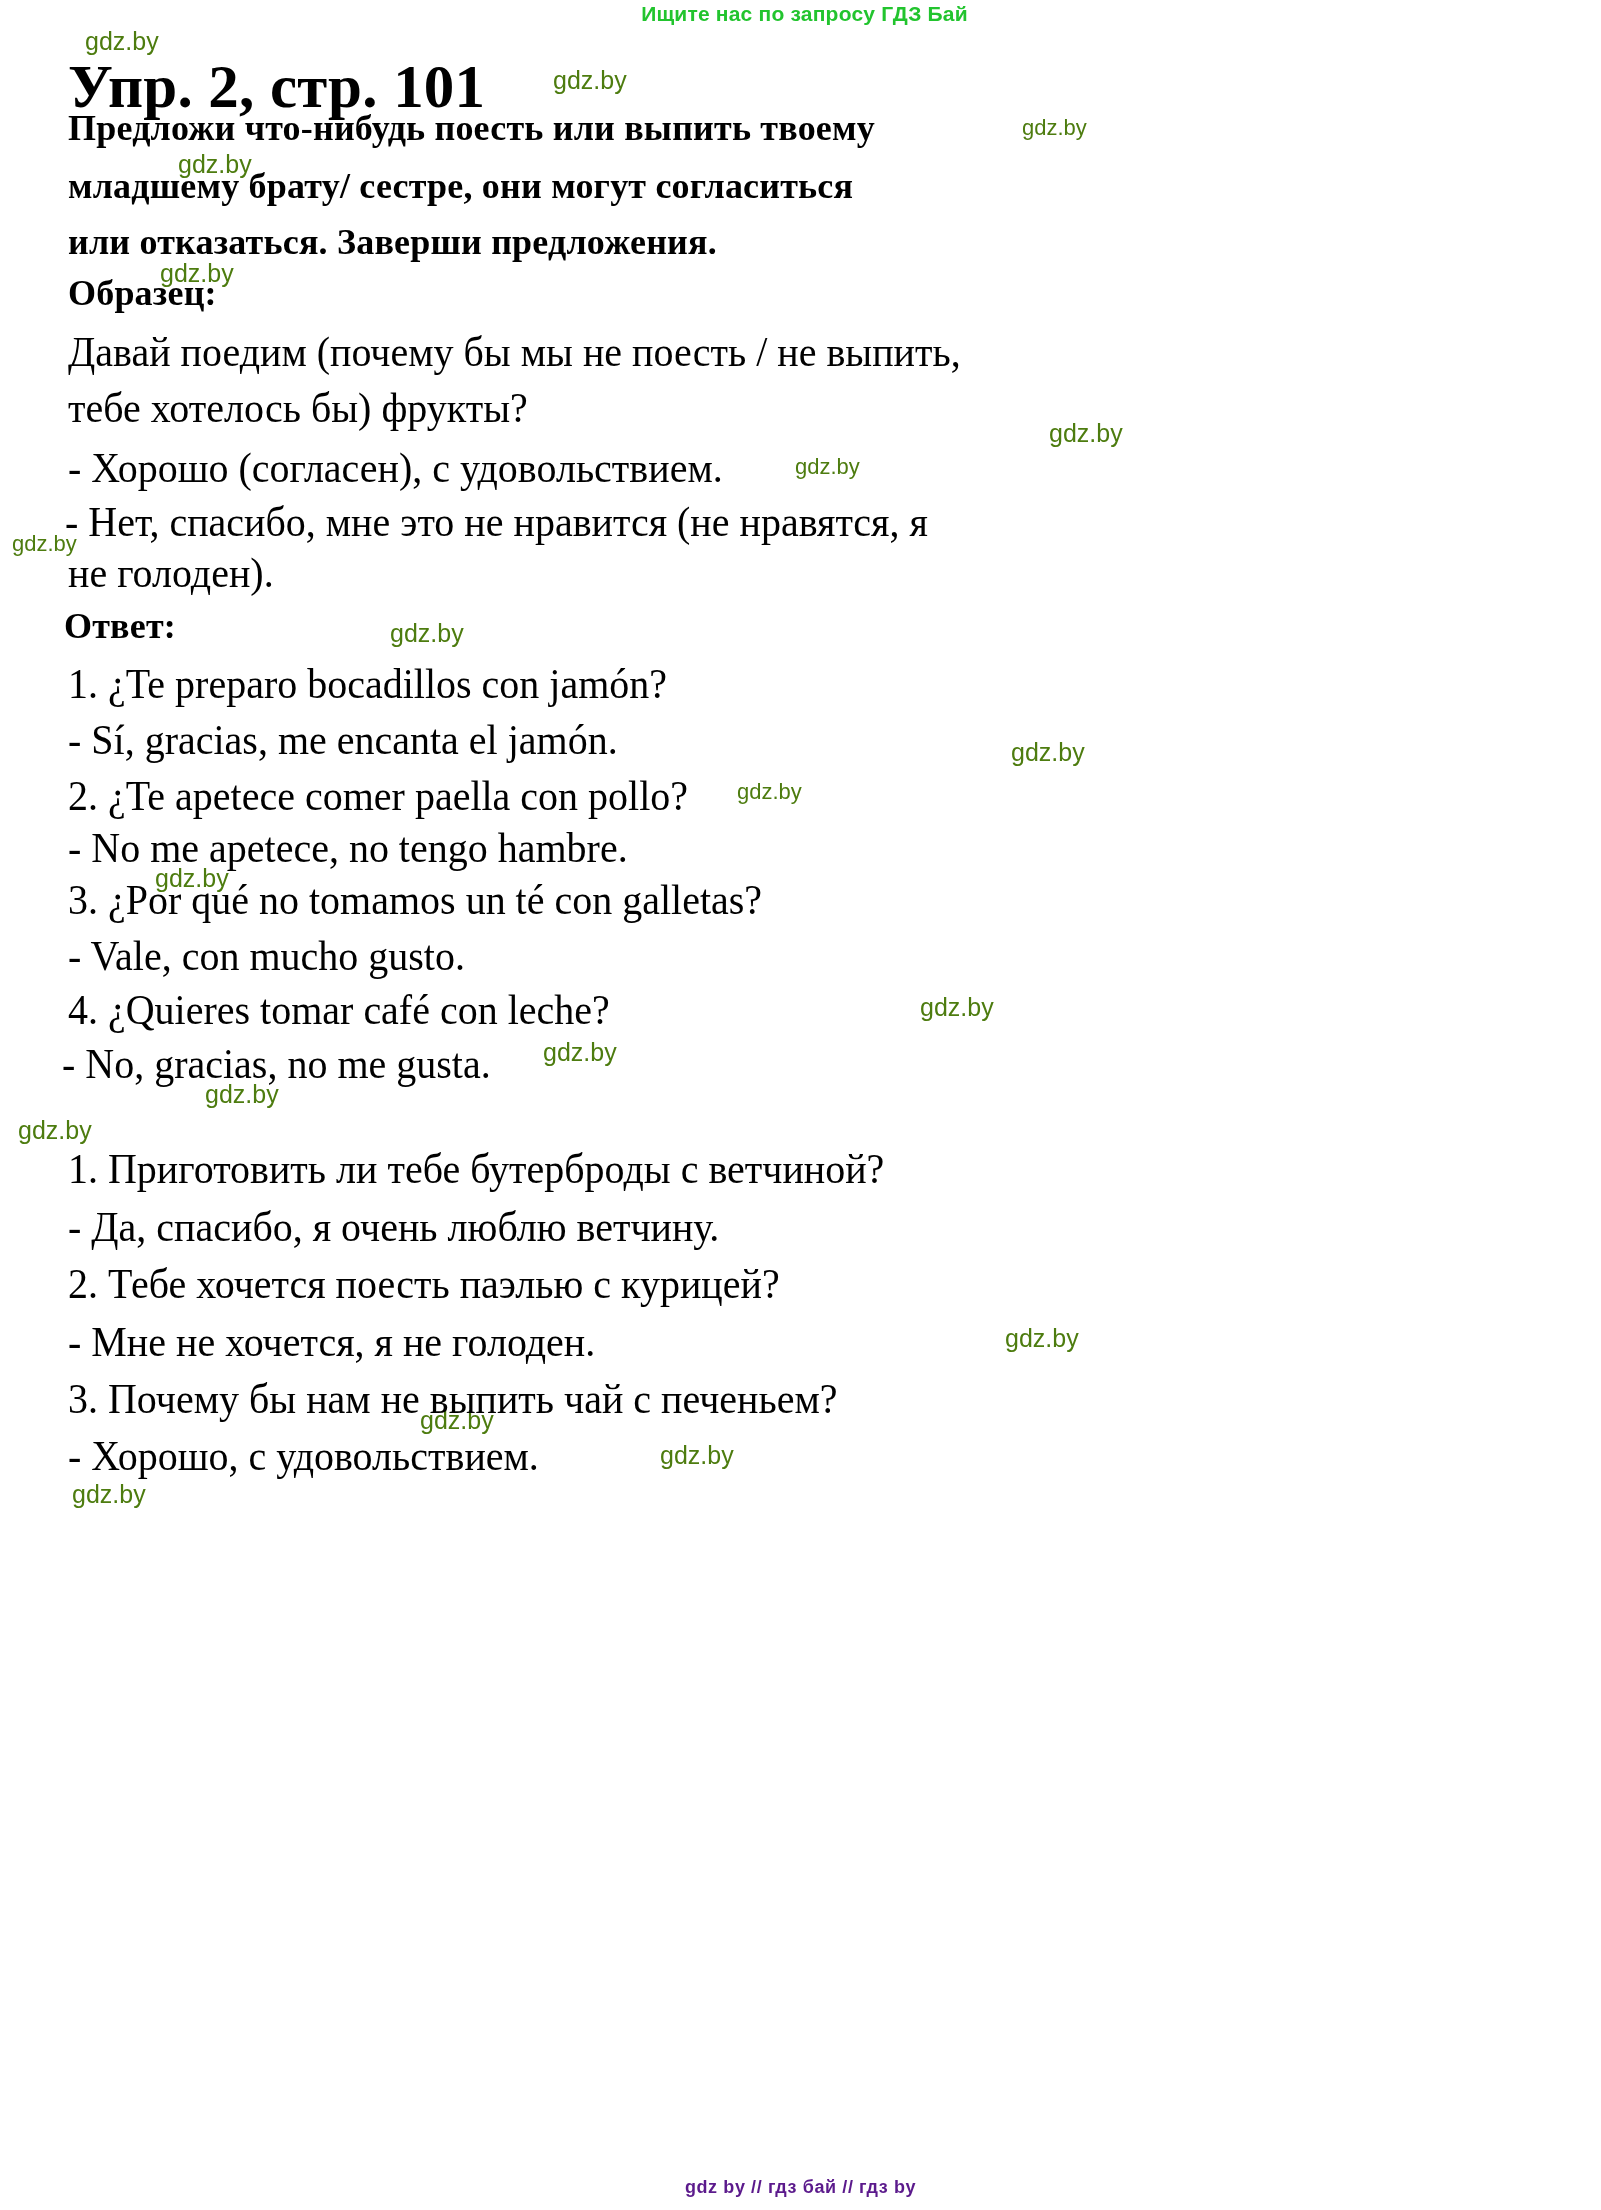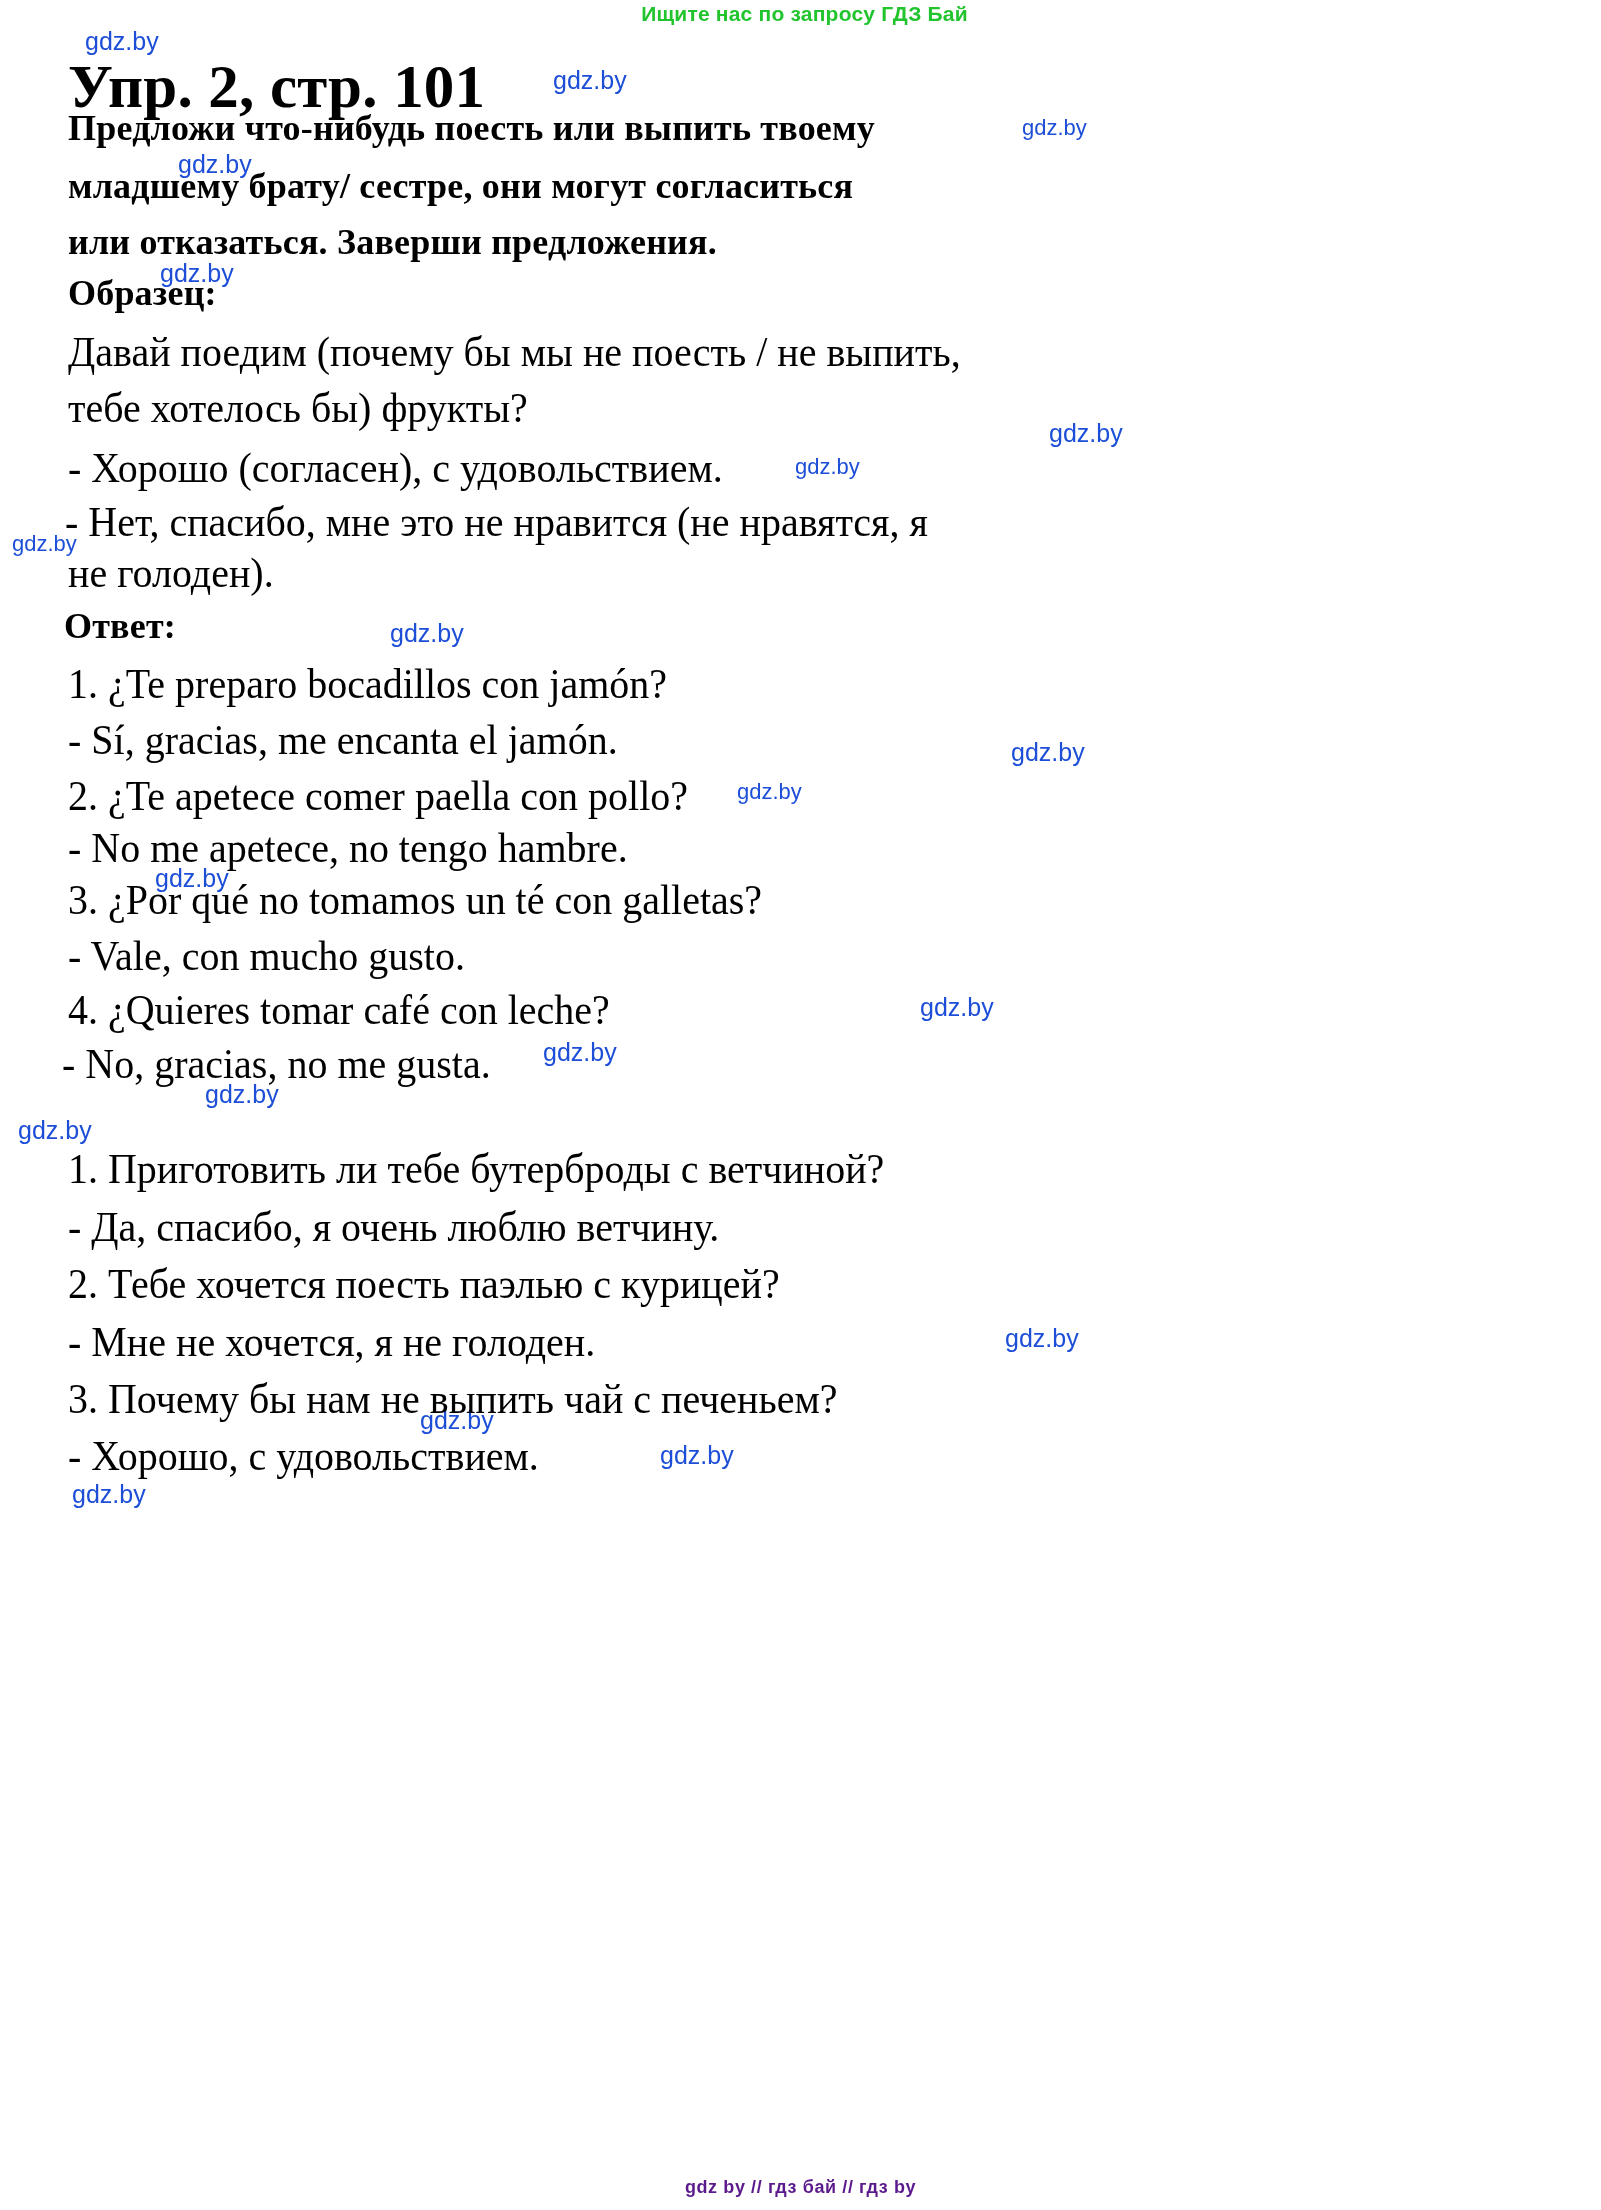--- a/index.html
+++ b/index.html
@@ -42,21 +42,21 @@
     font-weight: 600;
     color: #5b1a8c;
     letter-spacing: .6px;
   }
 
   
   .wm {
     position: absolute;
     font-family: "Liberation Sans", "DejaVu Sans", sans-serif;
     font-size: 25px;
-    color: #1d4ed8;
+    color: #4d7c0f;
     white-space: nowrap;
     line-height: 1;
   }
   .wm.sm { font-size: 22px; }
 
   
   .ln {
     position: absolute;
     white-space: nowrap;
     line-height: 1;

